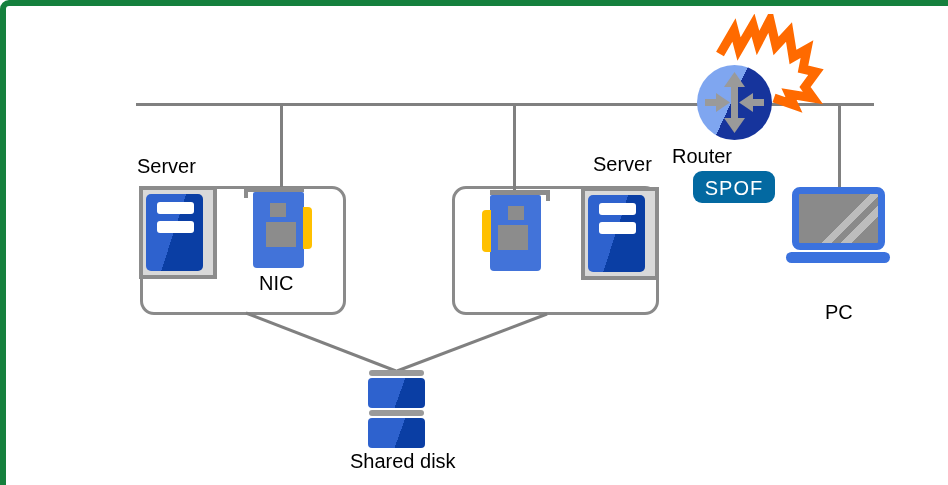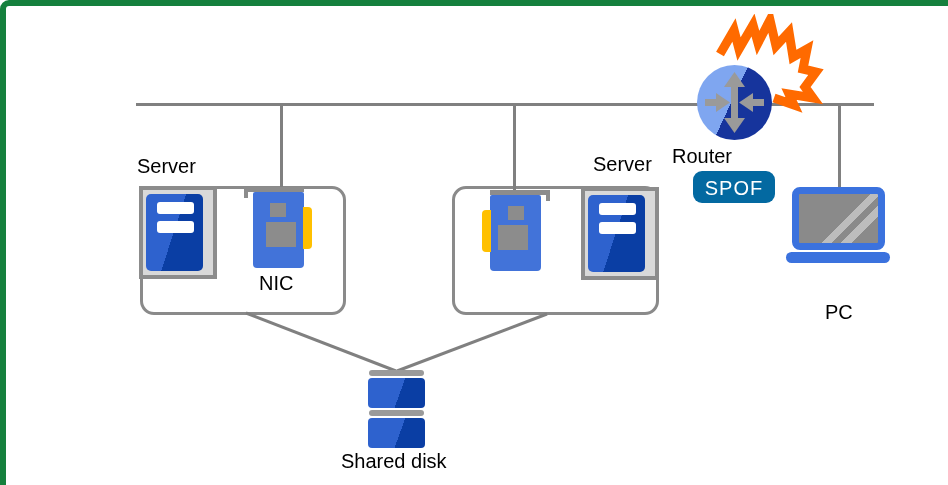--- a/index.html
+++ b/index.html
@@ -15,21 +15,21 @@
   }
   #group-box-left{left:134px;top:180px;width:200px;height:123px;}
   #group-box-right{left:446px;top:180px;width:201px;height:123px;}
 
   .lbl{position:absolute;font-size:20px;color:#000;white-space:nowrap;z-index:5;line-height:1.1;}
   #lbl-server-left{left:131px;top:149px;}
   #lbl-server-right{left:587px;top:147px;}
   #lbl-nic{left:253px;top:266px;text-align:right;}
   #lbl-router{left:666px;top:139px;}
   #lbl-pc{left:819px;top:268px;margin-top:27px;}
-  #lbl-shared-disk{left:335px;top:444px;}
+  #lbl-shared-disk{left:344px;top:444px;}
 
   
   .server-icon{position:absolute;width:70px;height:85px;background:#d9d9d9;border:4px solid #8c8c8c;z-index:3;}
   #server-icon-left{left:133px;top:180px;}
   #server-icon-right{left:575px;top:181px;}
   .server-tower{position:absolute;left:3px;top:4px;width:57px;height:77px;border-radius:5px;
     background:linear-gradient(108deg,#2e62ce 49%,#0a3ea4 49%);}
   .server-tower .bar{position:absolute;left:11px;width:37px;height:12px;background:#fff;border-radius:3px;}
   .server-tower .b1{top:8px;}
   .server-tower .b2{top:27px;}

